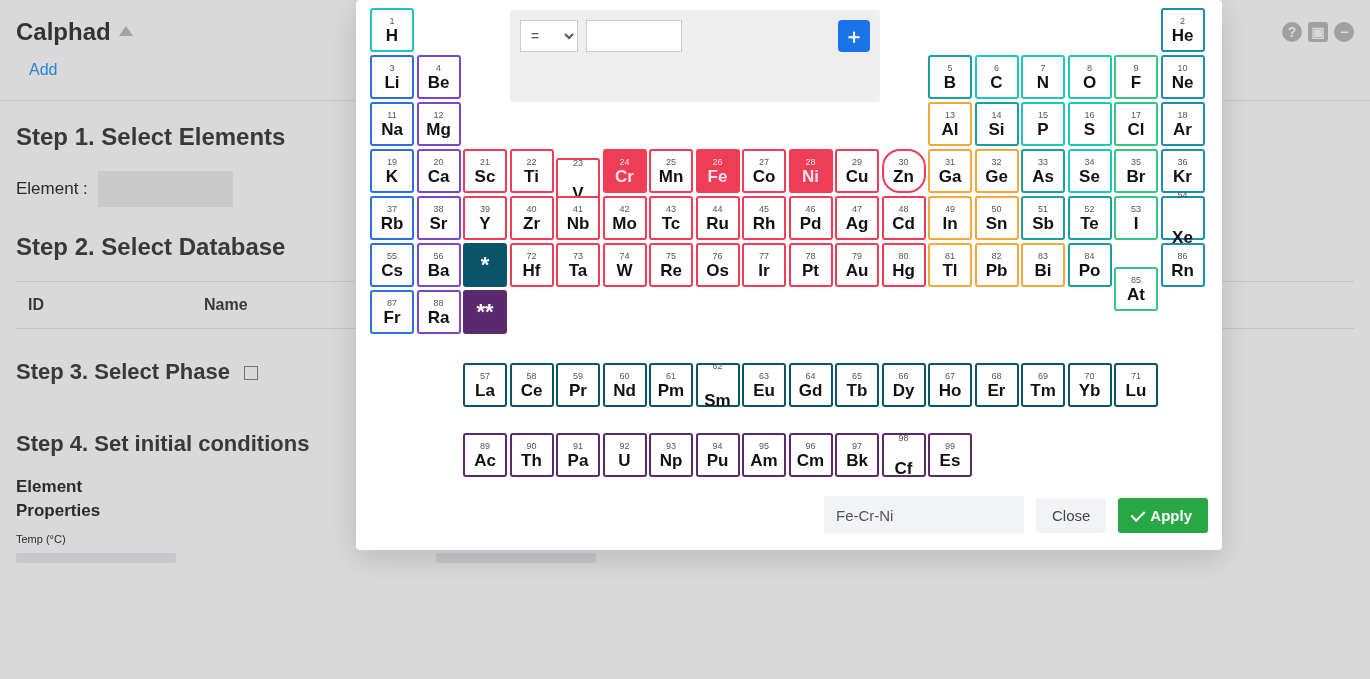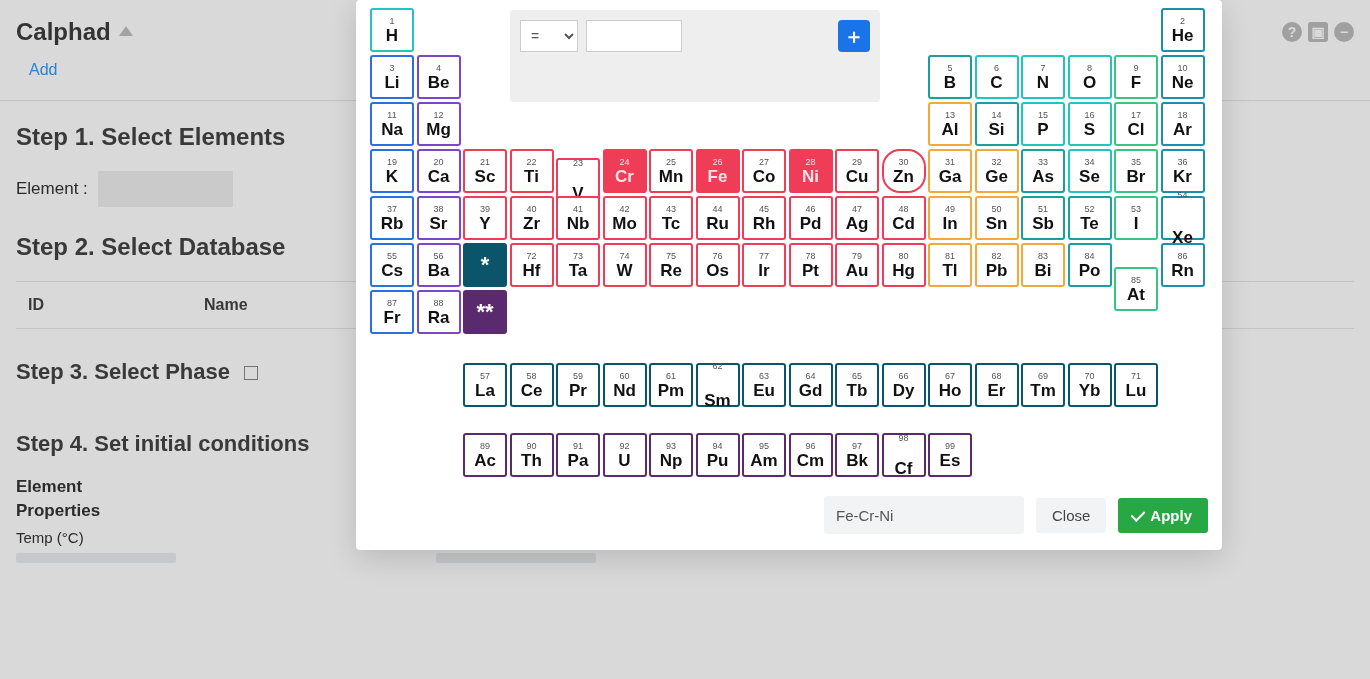--- a/index.html
+++ b/index.html
@@ -305,21 +305,21 @@
       <span class="checkbox-slot"></span>
     </div>
 
     <div style="height:26px"></div>
     <div class="step-title small">Step 4. Set initial conditions</div>
     <div class="step4-labels">
       <span class="label" style="font-weight:600">Element</span>
       <span class="label" style="font-weight:600">Properties</span>
       <div class="prop-row" style="margin-top:4px">
         <div>
-          <span class="label" style="font-size:15px">Temp (°C)</span>
+          <span class="label" style="font-size:11px">Temp (°C)</span>
           <div class="gray-box"></div>
         </div>
         <div>
           <span class="label" style="font-size:15px">Mol/Weight</span>
           <div class="gray-box"></div>
         </div>
       </div>
     </div>
   </div>
 </div>

